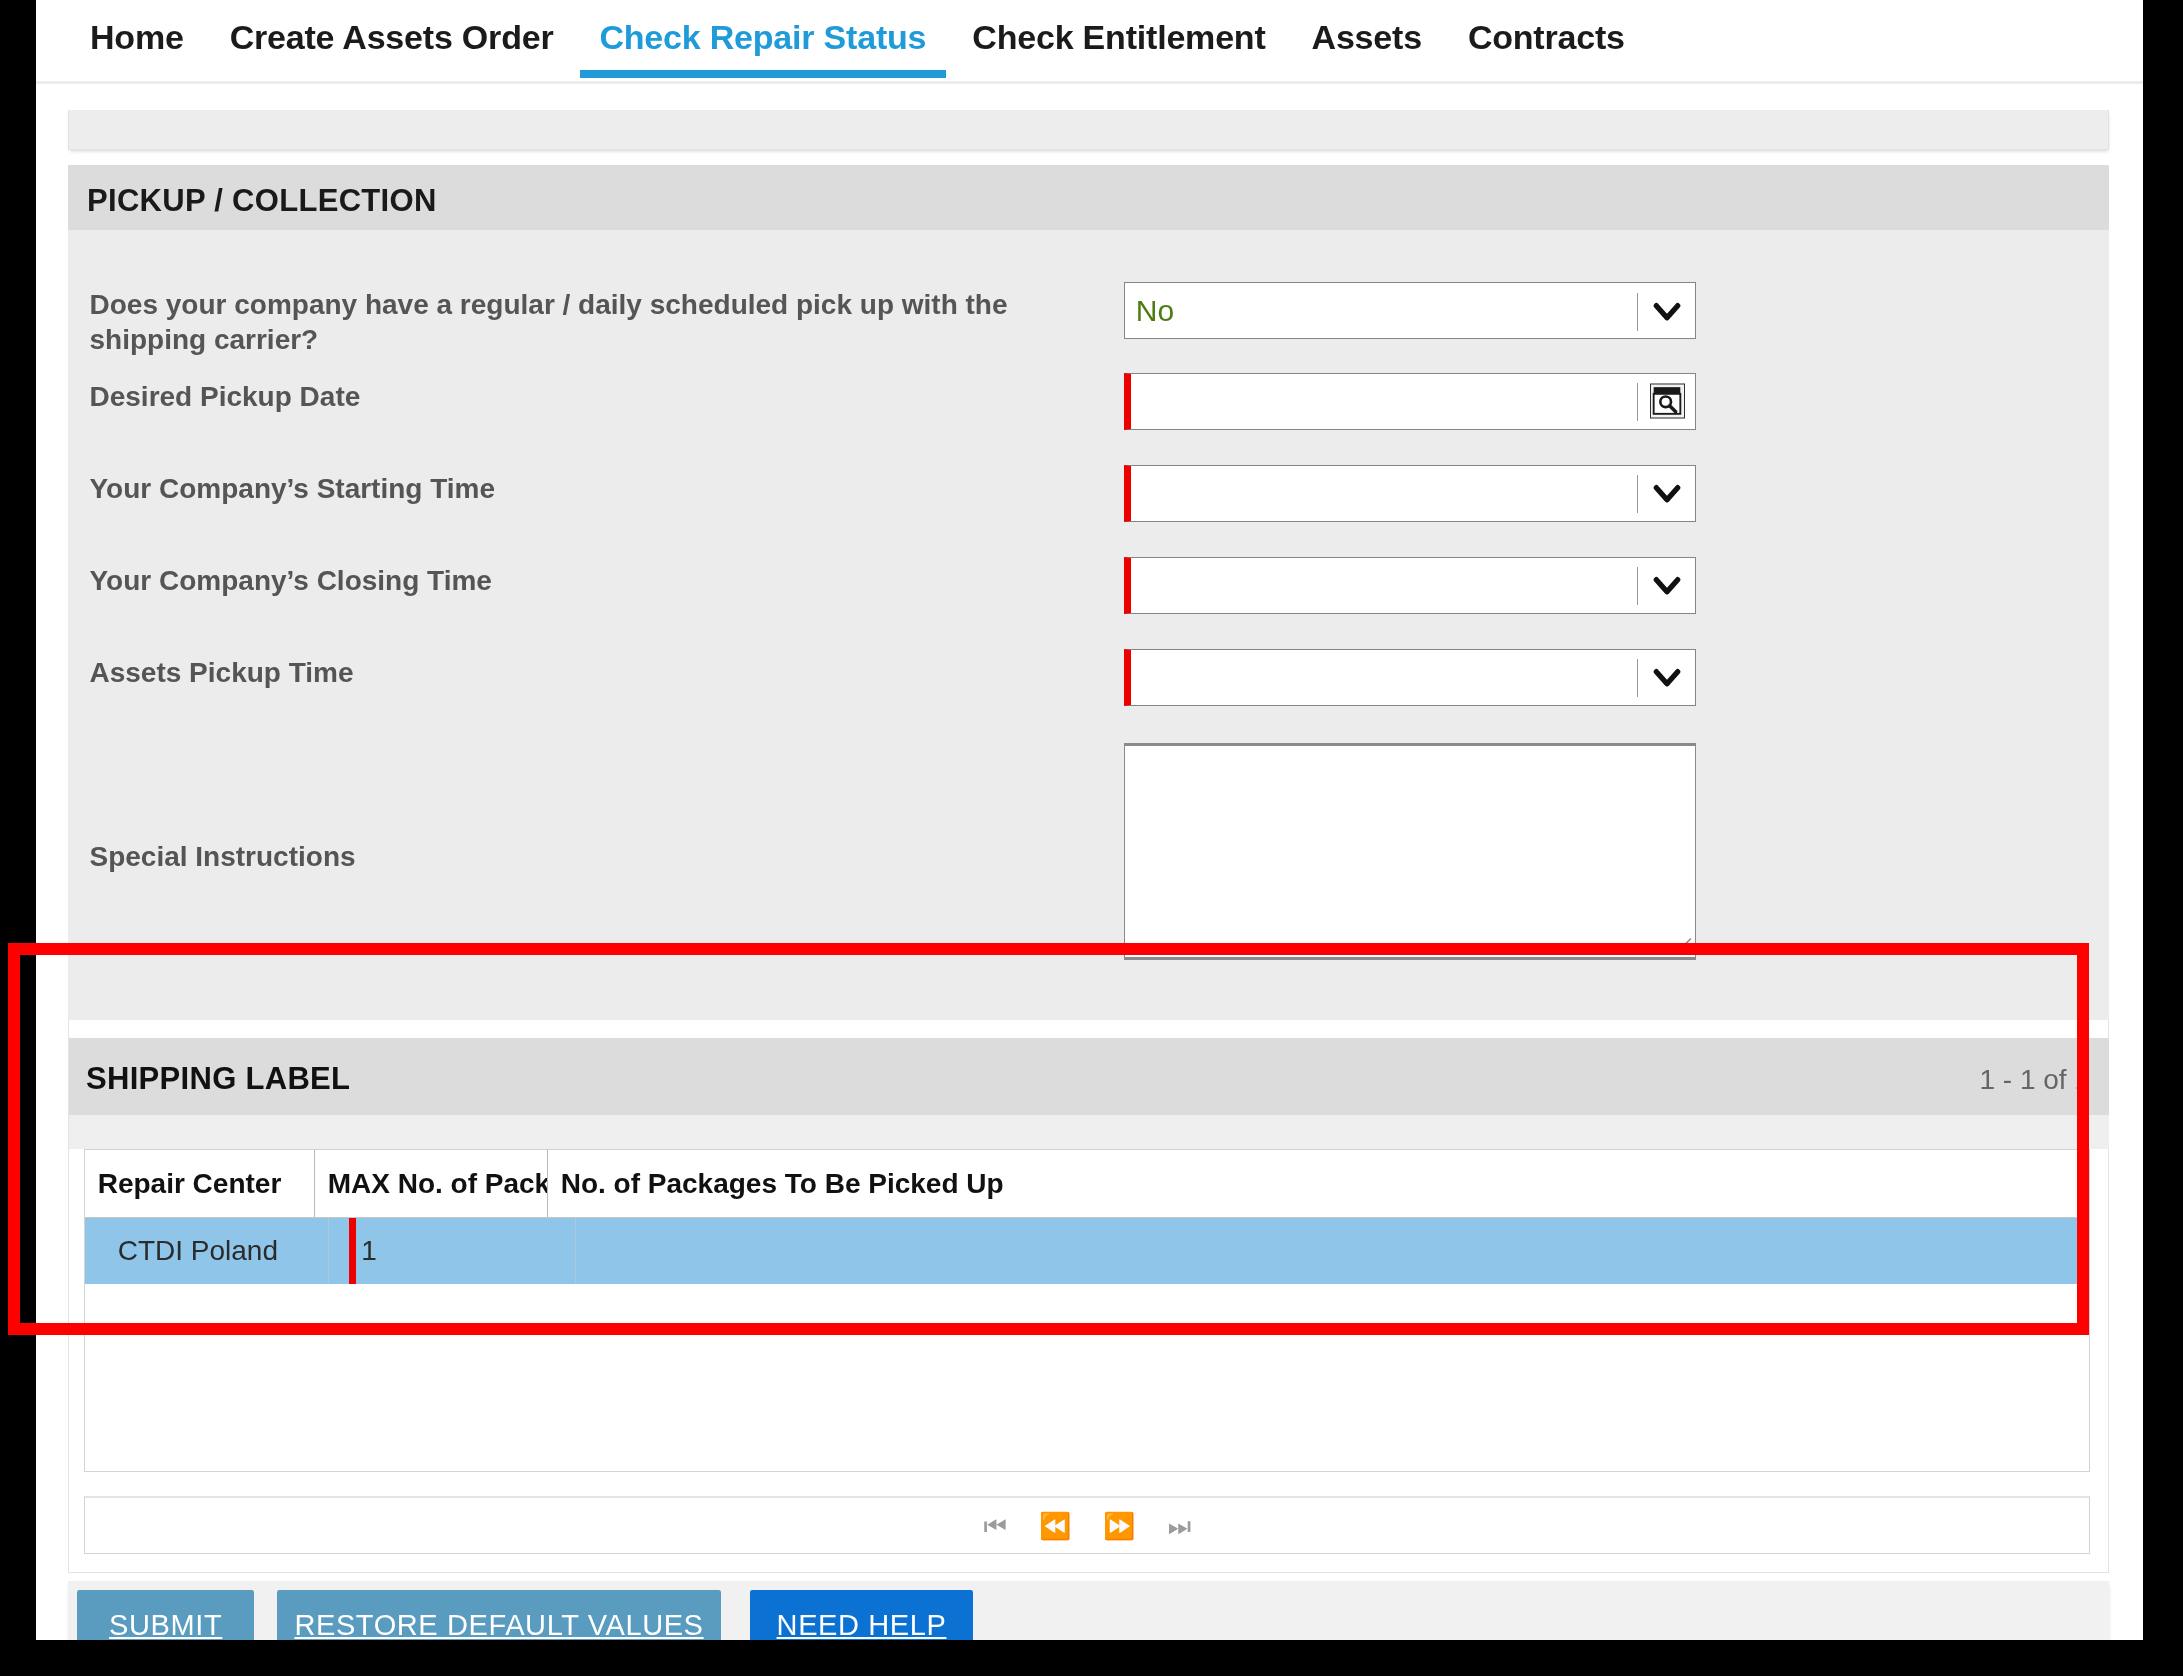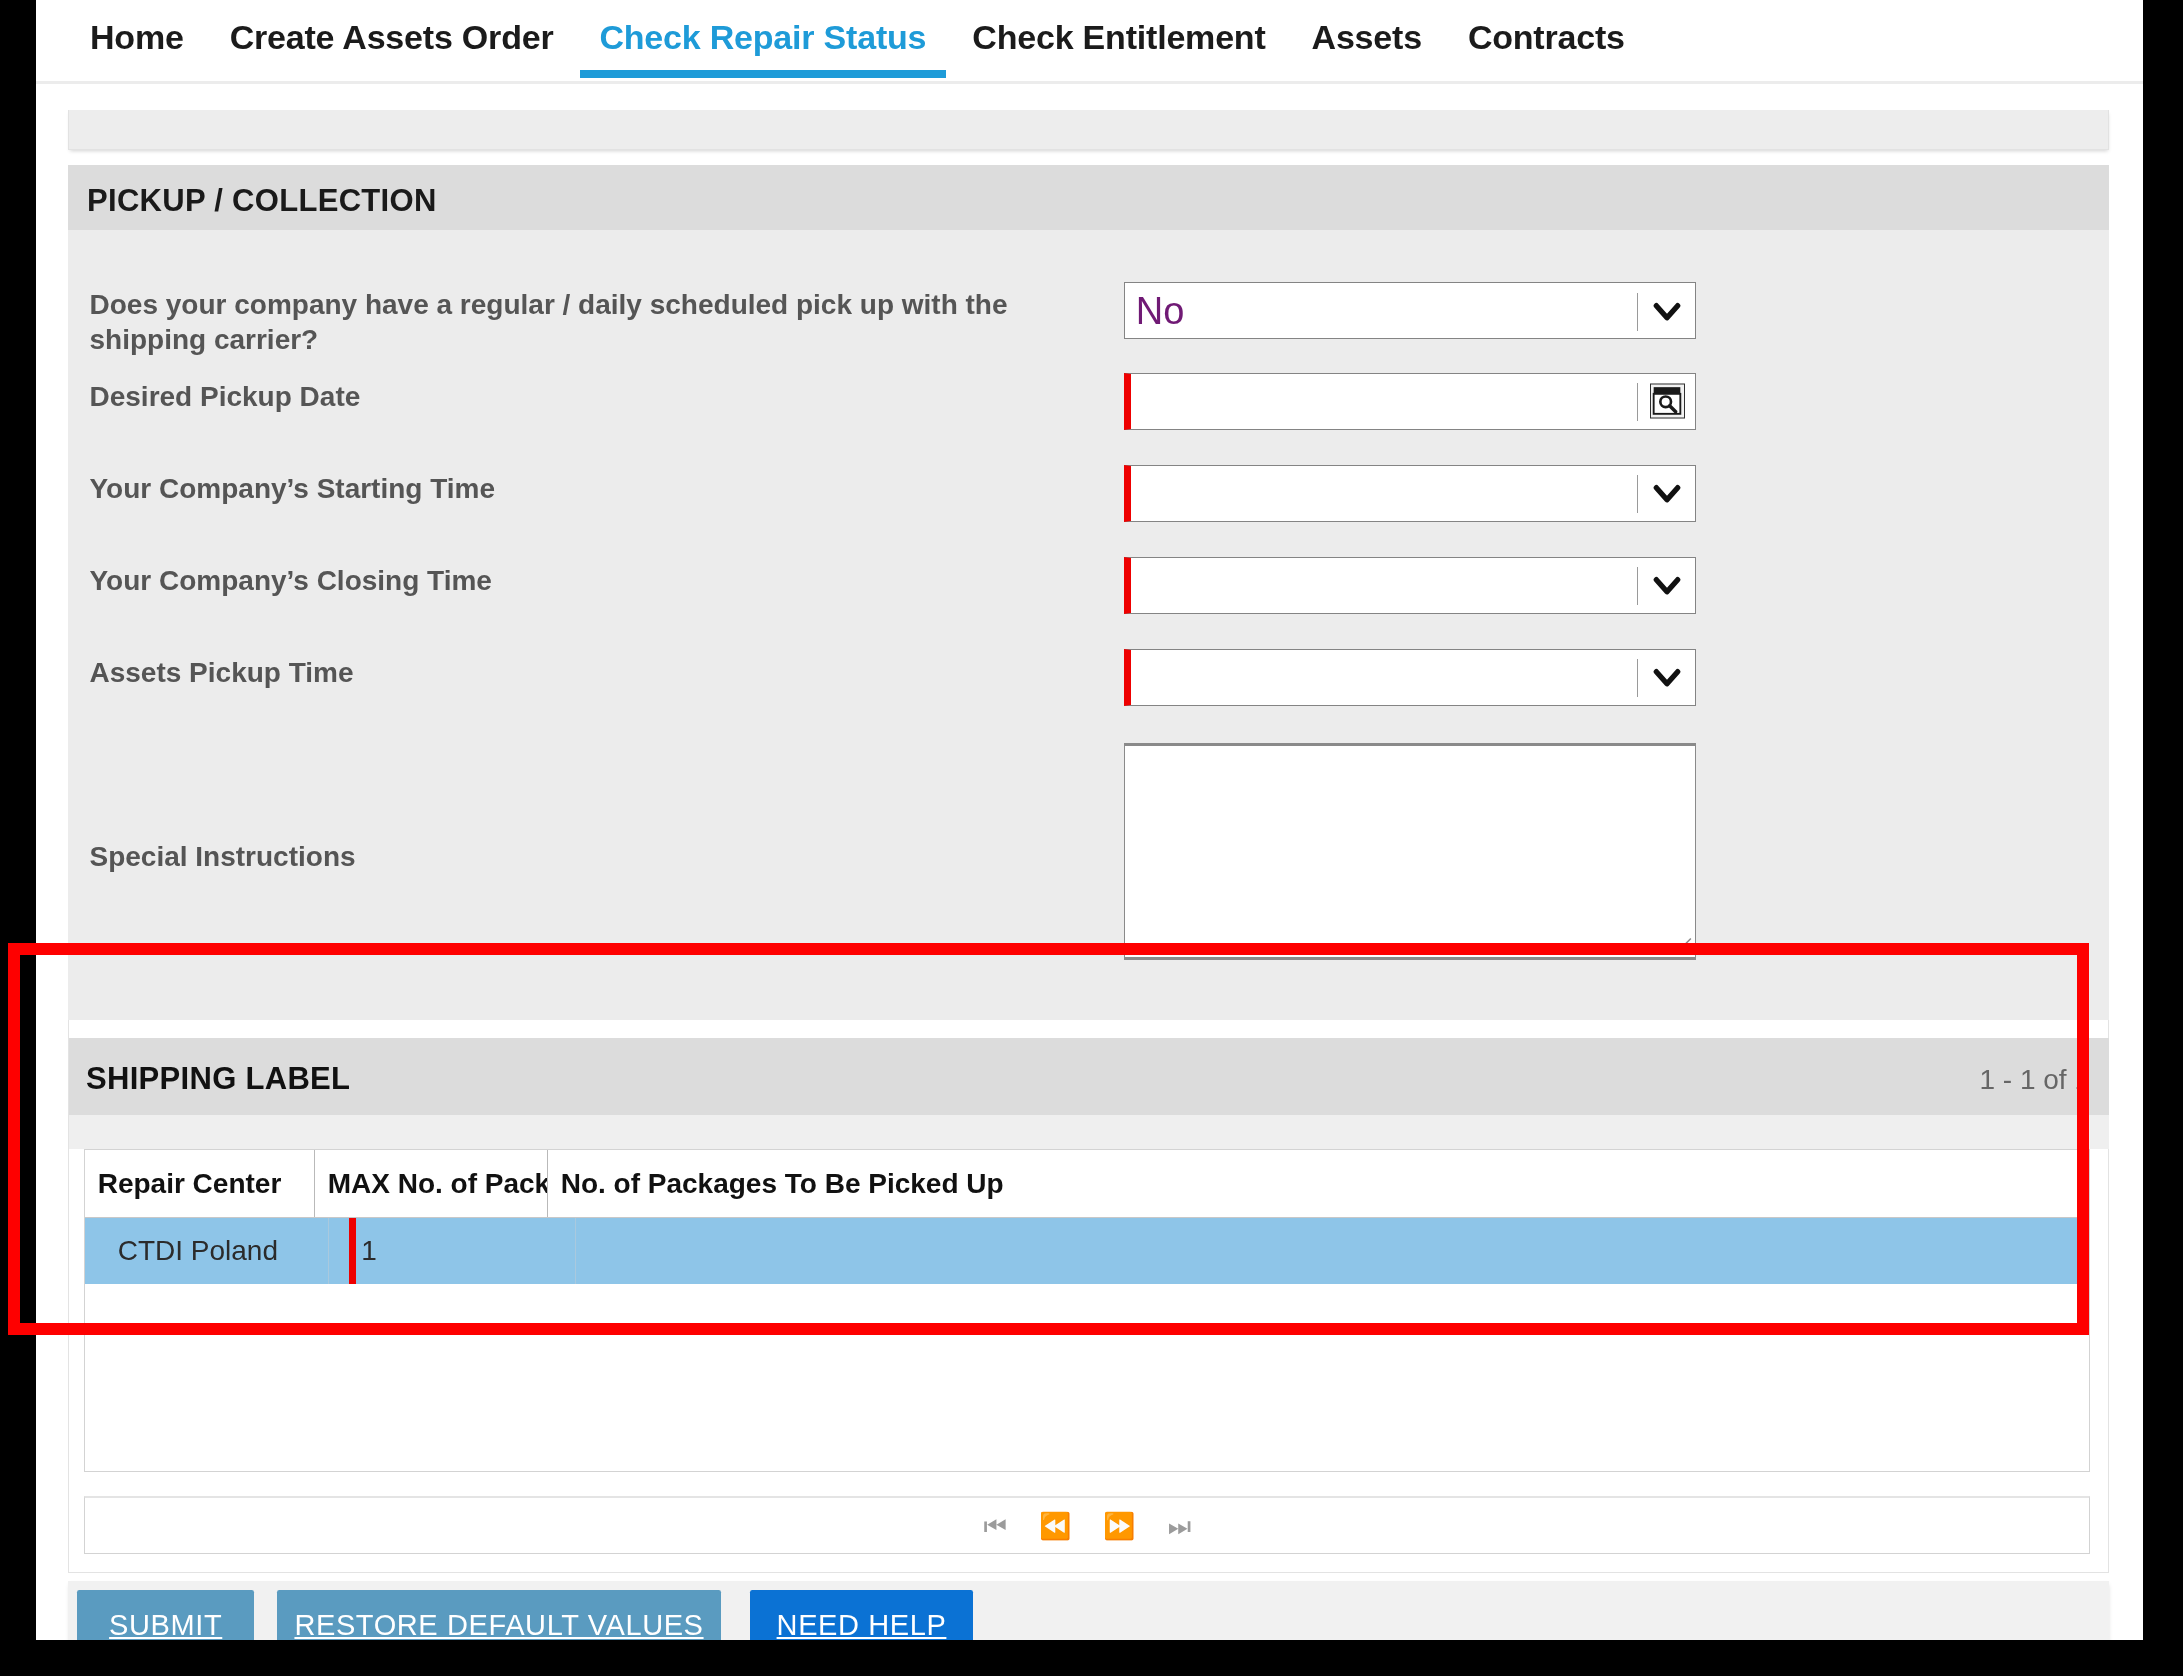--- a/index.html
+++ b/index.html
@@ -137,22 +137,22 @@
     height: 57px;
     background: #ffffff;
     border: 1.5px solid #848484;
     display: block;
   }
   .ctl.required { border-left: 7px solid #ee0000; }
   .ctl-text {
     position: absolute;
     left: 10.8px; top: 50%;
     transform: translateY(-50%);
-    font-size: 38px;
-    color: #701a75;
+    font-size: 30px;
+    color: #4d7c0f;
   }
   .ctl-sep {
     position: absolute;
     right: 57px; top: 9.2px;
     width: 1.5px; height: 38px;
     background: #9a9a9a;
   }
   .caret {
     position: absolute;
     right: 12.3px; top: 50%;

